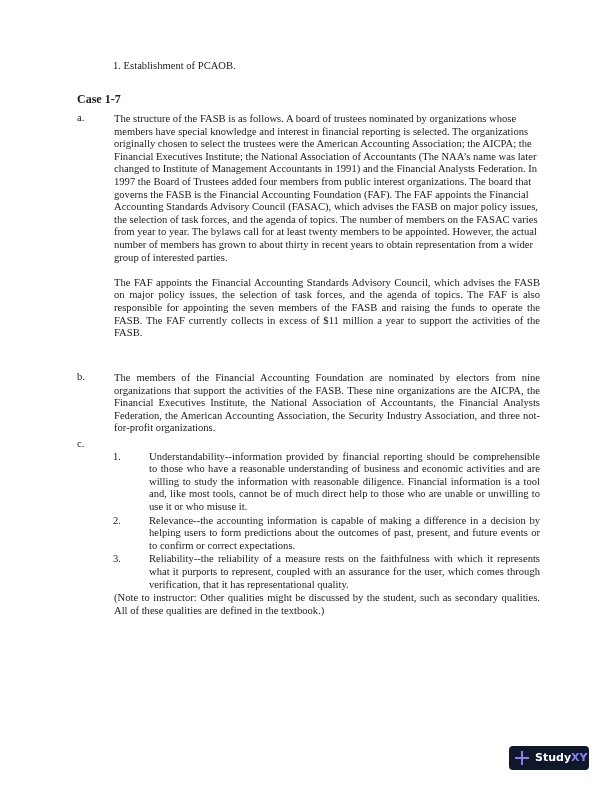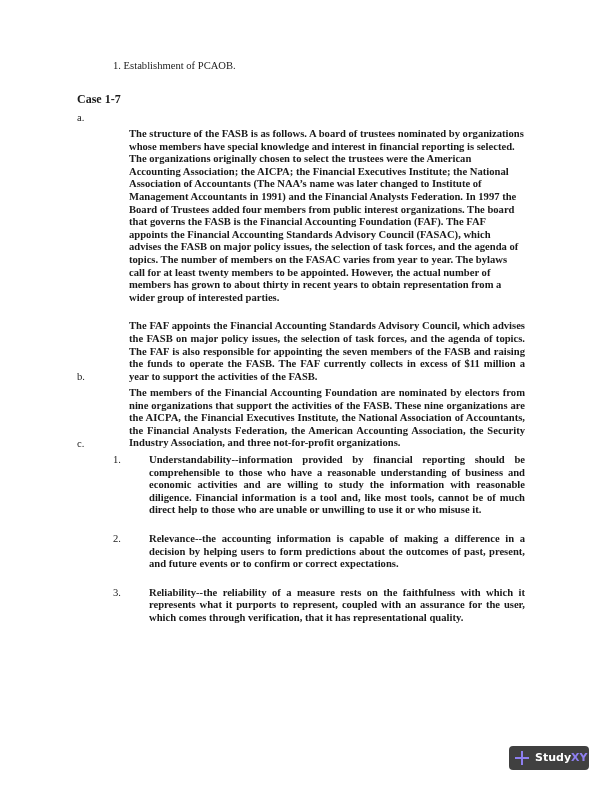--- a/index.html
+++ b/index.html
@@ -7,35 +7,35 @@
     width: 612px; height: 792px; position: relative; overflow: hidden;
     font-family: "Liberation Serif", "DejaVu Serif", serif;
     color: #1a1a1a; font-size: 10.6px; line-height: 12.6px;
   }
   .page { position: absolute; left: 0; top: 0; width: 612px; height: 792px; }
   .intro-item { position: absolute; left: 113px; top: 60px; }
   .case-title { position: absolute; left: 77px; top: 87px; font-weight: bold; font-size: 12px; margin-top: 6px; }
   .section { position: absolute; left: 77px; width: 464px; }
   .section .label { position: absolute; left: 0; top: 0; }
   .section .body { margin-left: 36px; width: 428px; }
-  .section p { margin: 16px; font-weight: bold; }
+  .section p { margin: 1px; }
   .justify { text-align: justify; }
   .para-gap { margin-top: 12.6px !important; }
   .sec-a { top: 112px; }
   .sec-b { top: 371px; }
   .sec-c { top: 438px; }
   .qual-list { margin-top: 12.6px; }
   .qual { position: relative; }
   .qual .num { position: absolute; left: 0; top: 0; }
   .qual .txt { margin-left: 36px; }
   .note { margin-top: 12.6px; }
   .page-number { position: absolute; left: 0; width: 612px; top: 697px; text-align: center; font-size: 10px; }
   .badge {
     position: absolute; left: 509px; top: 746px; width: 80px; height: 24px;
-    background: #404040; border-radius: 4px; display: flex; align-items: center;
+    background: #0f172a; border-radius: 4px; display: flex; align-items: center;
     font-family: "DejaVu Sans", sans-serif; font-weight: bold; font-size: 11px; color: #ffffff;
   }
   .badge .plus { width: 14px; height: 14px; margin: 0 6px 0 6px; position: relative; }
   .badge .plus::before, .badge .plus::after { content: ""; position: absolute; background: #8e7ff0; }
   .badge .plus::before { left: 6px; top: 0; width: 2px; height: 14px; }
   .badge .plus::after { left: 0; top: 6px; width: 14px; height: 2px; }
   .badge .xy { color: #8e7ff0; text-align: center; }
 </style>
 </head>
 <body>
@@ -71,20 +71,21 @@
         </div>
         <div class="qual">
           <span class="num">2.</span>
           <p class="txt justify">Relevance--the accounting information is capable of making a difference in a decision by helping users to form predictions about the outcomes of past, present, and future events or to confirm or correct expectations.</p>
         </div>
         <div class="qual">
           <span class="num">3.</span>
           <p class="txt justify">Reliability--the reliability of a measure rests on the faithfulness with which it represents what it purports to represent, coupled with an assurance for the user, which comes through verification, that it has representational quality.</p>
         </div>
       </div>
+      <p class="note justify">(Note to instructor: Other qualities might be discussed by the student, such as secondary qualities.  All of these qualities are defined in the textbook.)</p>
     </div>
   </div>
 
 
   <div class="badge">
     <span class="plus"></span>
     <span>Study</span>
       <span class="xy">XY</span>
   </div>
 

